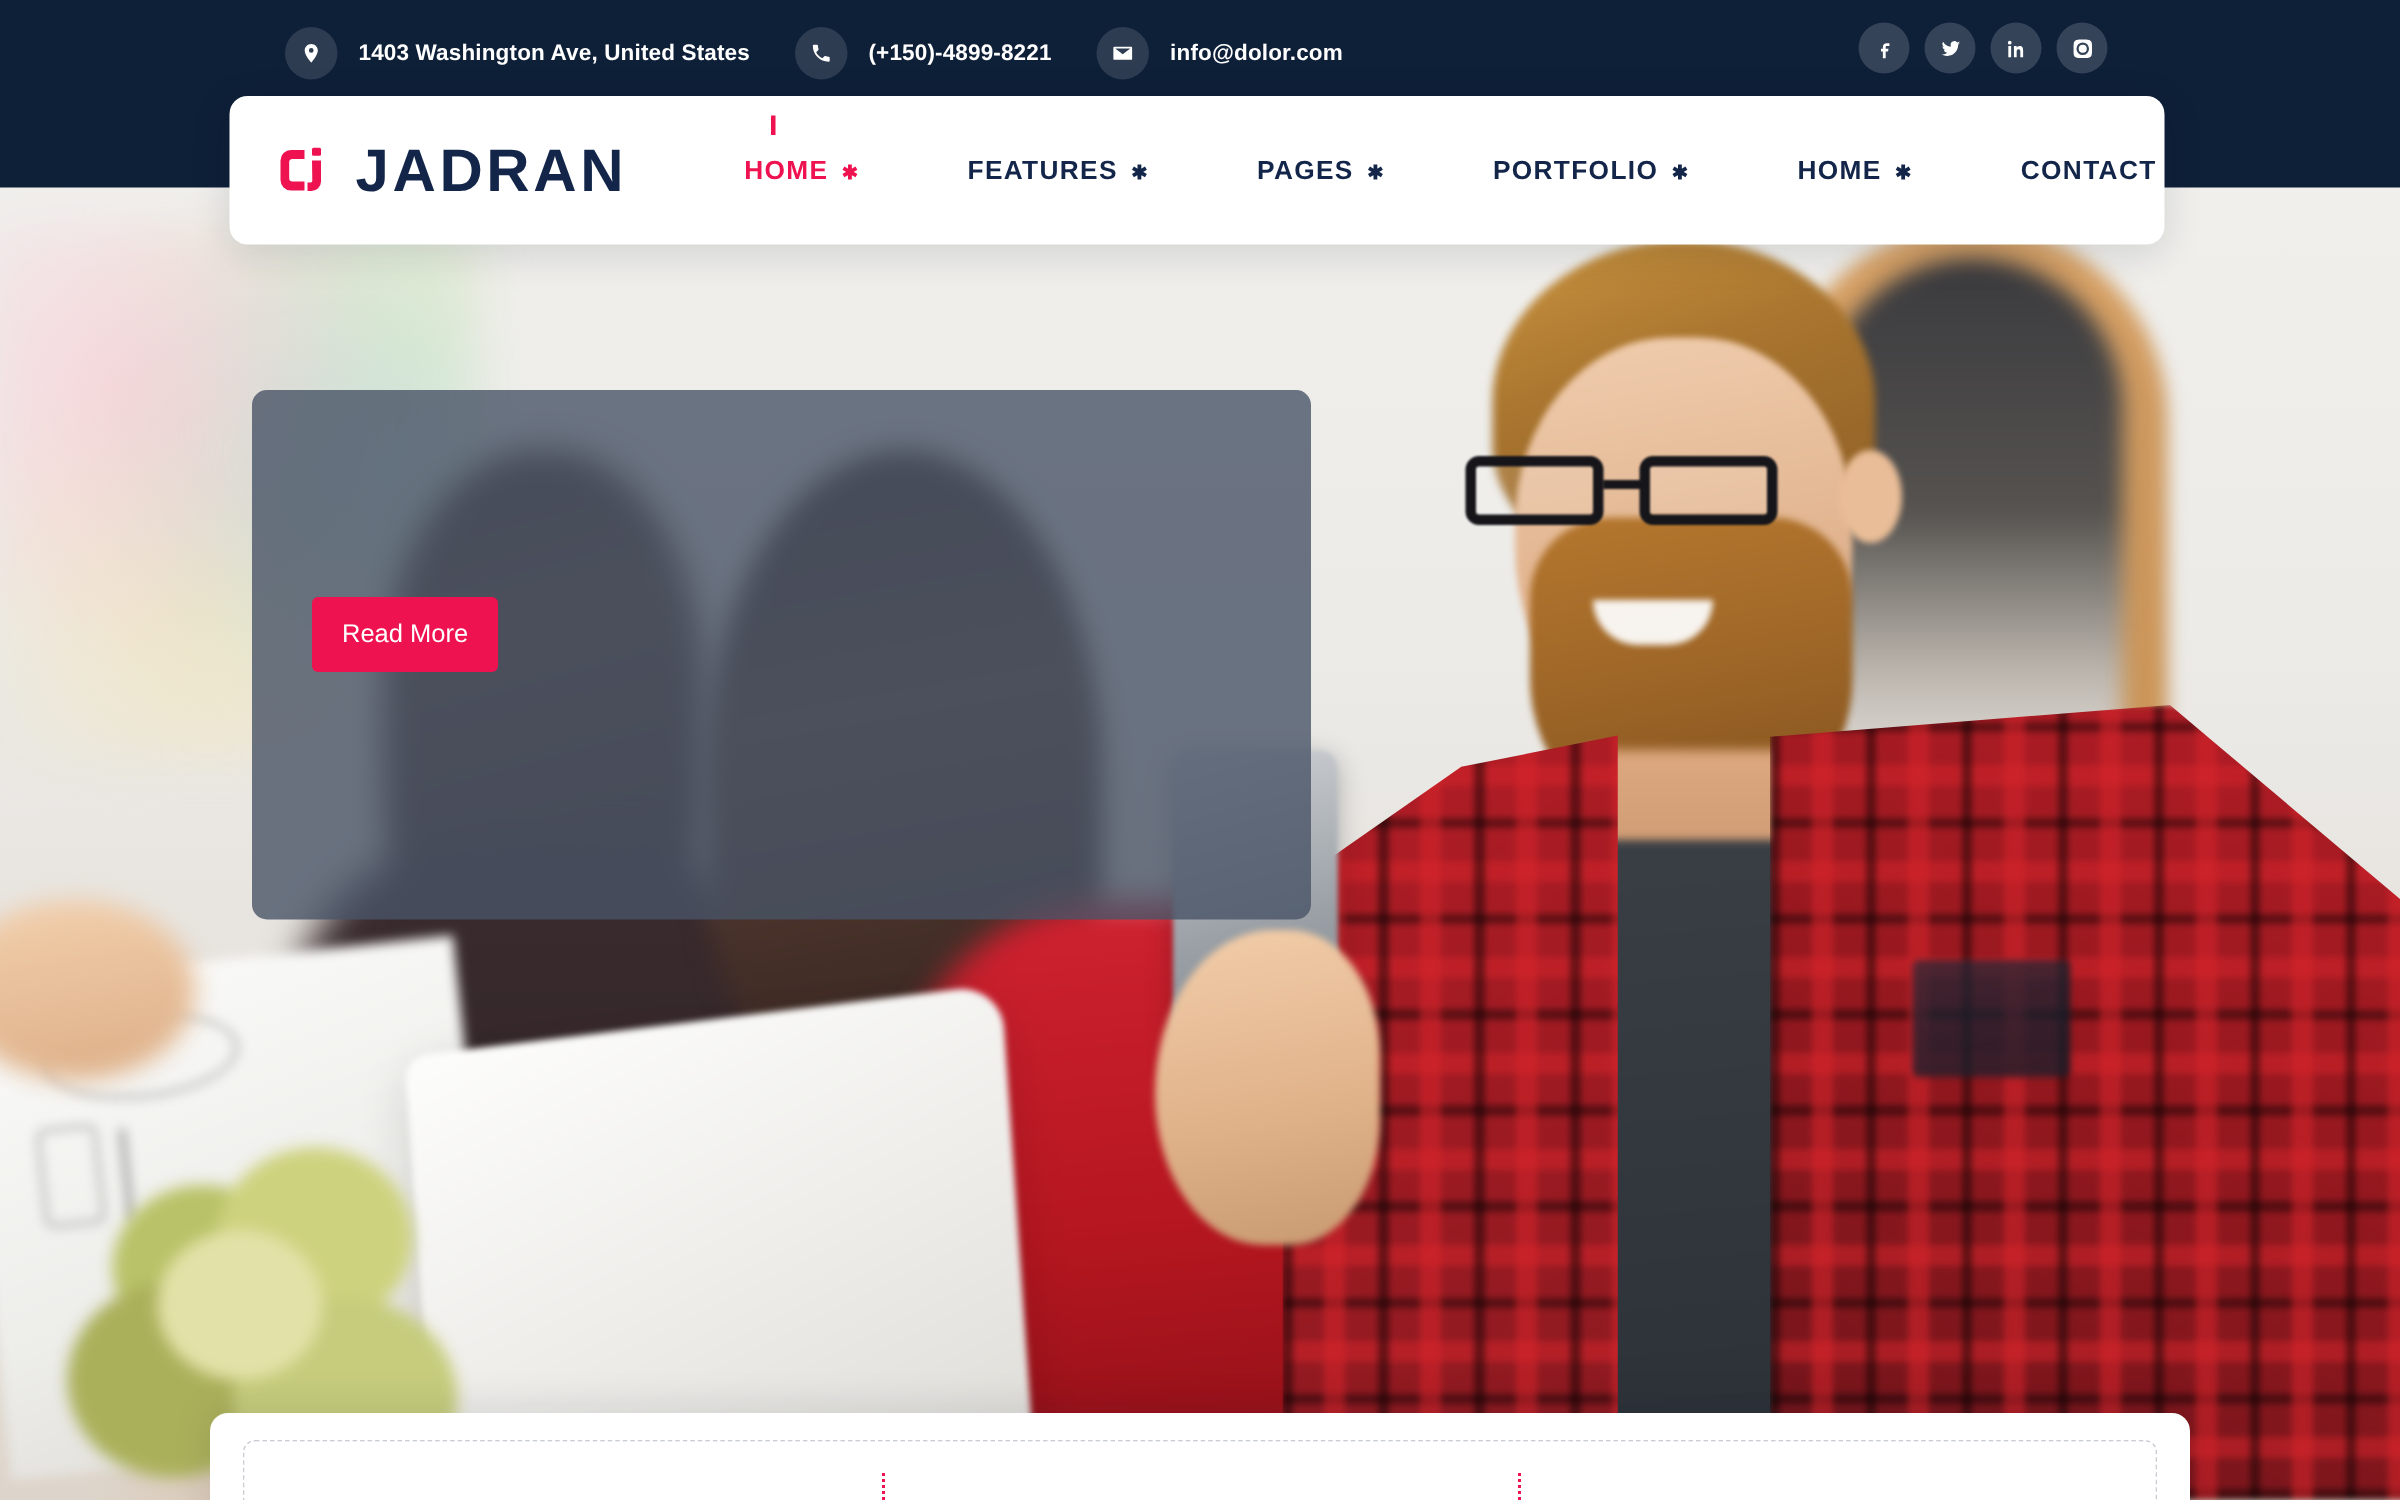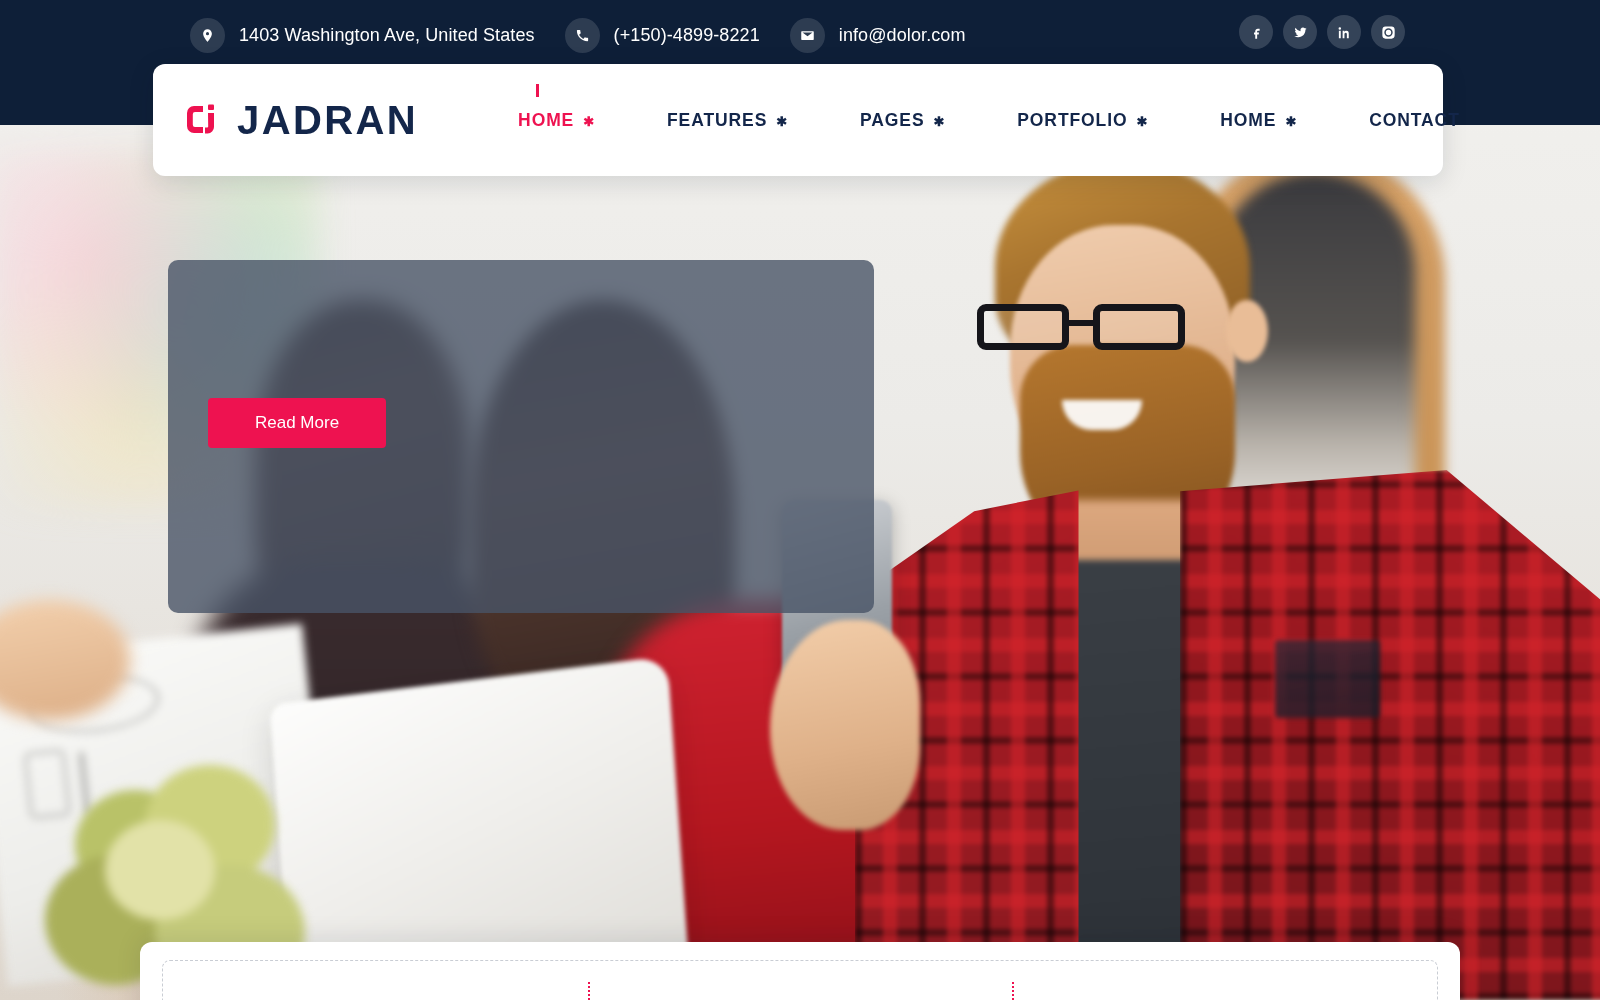--- a/index.html
+++ b/index.html
@@ -192,46 +192,46 @@
   .ci{ display:flex; align-items:center; }
   .ci + .ci { margin-left:30px; }
   .ci-circ{
     width:35px; height:35px; border-radius:50%;
     background:rgba(255,255,255,.13);
     display:flex; align-items:center; justify-content:center;
     color:#fff; flex:0 0 auto;
   }
   .ci-circ svg{ width:15px; height:15px; fill:#fff; }
   .ci-text{
-    margin-left:14px; color:#ffffff; font-size:18px; letter-spacing:.1px; white-space:nowrap;
+    margin-left:14px; color:#ffffff; font-size:15px; letter-spacing:.1px; white-space:nowrap;font-weight:bold;
   }
   #socials{
     position:absolute; right:195px; top:15px; display:flex; gap:10px;
   }
   .soc{
     width:34px; height:34px; border-radius:50%;
     background:rgba(255,255,255,.16);
     display:flex; align-items:center; justify-content:center;
   }
   .soc svg{ width:15px; height:15px; fill:#fff; }
 
   
   #header{
-    position:absolute; left:153px; top:64px; width:1290px; height:112px;
+    position:absolute; left:153px; top:64px; width:1290px; height:99px;
     background:#fff; border-radius:12px; z-index:20;
     box-shadow:0 6px 26px rgba(10,20,40,.13);
     display:flex; align-items:center;
   }
   #logo{ display:flex; align-items:center; margin-left:32px; }
   #logo svg{ width:40px; height:40px; display:block; }
   #logo .wordmark{
     margin-left:12px; font-size:40px; font-weight:800; color:#13264a;
     letter-spacing:2.4px; line-height:1;
   }
-  #mainnav{ display:flex; align-items:center; margin-left:100px; gap:0; }
+  #mainnav{ display:flex; align-items:center; margin-left:78px; gap:0; }
   .navitem{
     position:relative; display:flex; align-items:center; gap:9px;
     font-size:17.5px; font-weight:700; color:#13264a; letter-spacing:.9px;
     padding:10px 0; cursor:pointer; white-space:nowrap;
   }
   .navitem + .navitem{ margin-left:72px; }
   .navitem.active{ color:#ee1250; }
   .navitem .caret{ font-size:13px; line-height:1; position:relative; top:1px; }
   .navitem .tick{
     position:absolute; left:18px; top:-16px; width:2.5px; height:13px; background:#ee1250;
@@ -245,21 +245,21 @@
   }
   #hero-title{
     color:#fff; font-size:59px; font-weight:800; line-height:1.26;
     letter-spacing:-.2px;
   }
   #hero-sub{
     color:#eef0f3; font-size:17.5px; line-height:1.62; margin-top:28px; max-width:660px;
   }
   #read-more{
     display:inline-block; margin-top:28px; background:#ee1250; color:#fff;
-    font-size:17px; padding:15px 47px; border:none; border-radius:4px; cursor:pointer;
+    font-size:17px; padding:15px 20px; border:none; border-radius:4px; cursor:pointer;
     font-family:inherit;
   }
 
   
   #feature-card{
     position:absolute; left:140px; top:942px; width:1320px; height:140px;
     background:#fff; border-radius:12px; z-index:25;
     box-shadow:0 -4px 26px rgba(10,20,40,.10);
     padding:18px 22px;
   }

